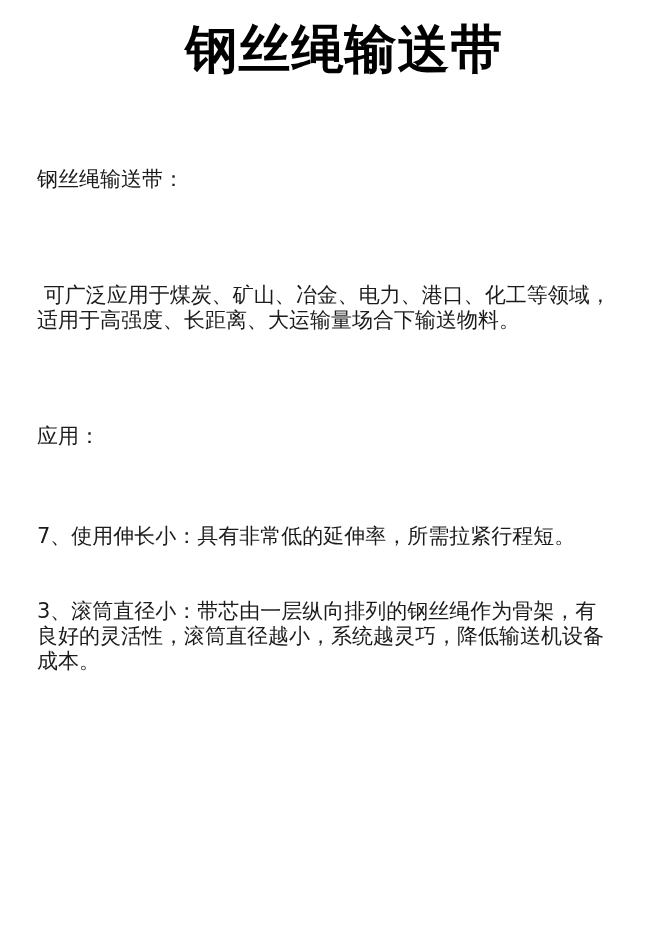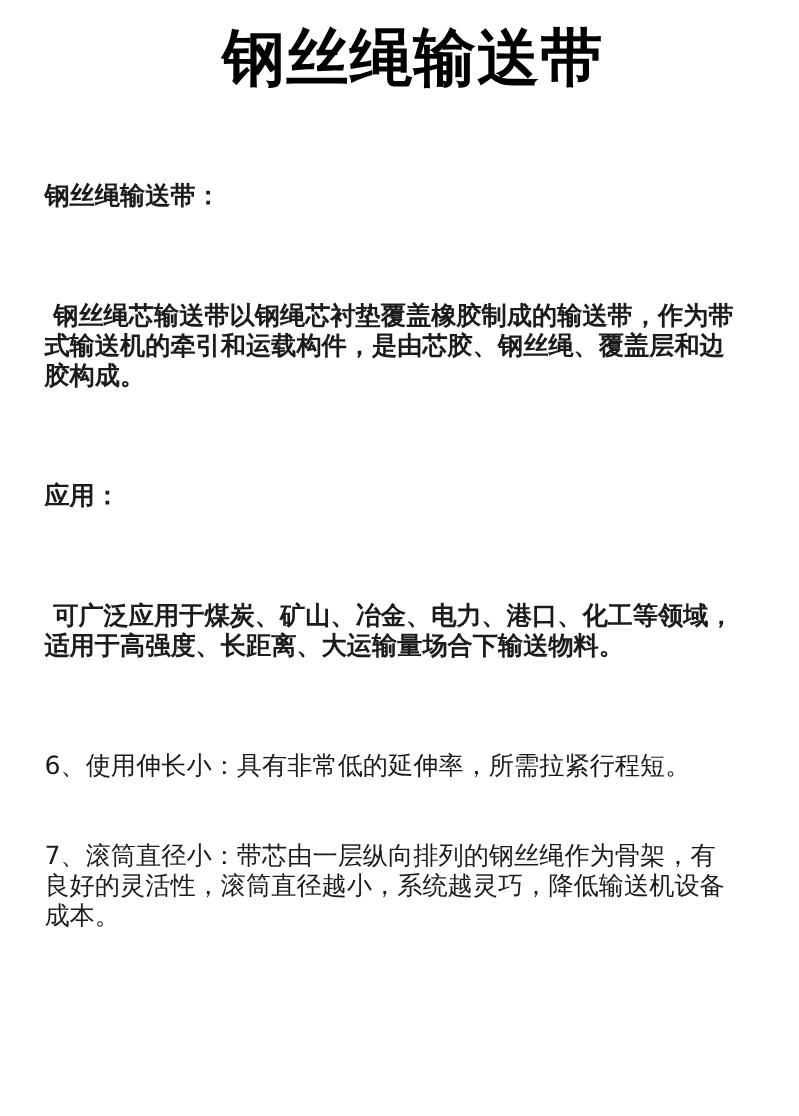--- a/index.html
+++ b/index.html
@@ -14,41 +14,38 @@
     text-align:center;
     font-size:52px;font-weight:bold;color:#000;
     letter-spacing:1px;
     padding-left:23px;
   }
   .content{
     margin:15px 20px 0 37px;
     font-size:21px;line-height:25px;
     white-space:pre-wrap;
   }
-  .content p{margin:0 0 25px 0;font-weight:bold;}
+  .content p{margin:16px 0 25px 0;}
   .content p.nogap{margin-bottom:0;}
   .feature{margin:0;}
 </style>
 </head>
 <body>
 
 <div>
 
   <h1 class="page-title">钢丝绳输送带</h1>
 
   <div class="content">
     <p>钢丝绳输送带：</p>
-    <p> 钢丝绳芯输送带以钢绳芯衬垫覆盖橡胶制成的输送带，作为带
-式输送机的牵引和运载构件，是由芯胶、钢丝绳、覆盖层和边
-胶构成。</p>
-    <p>应用：</p>
     <p> 可广泛应用于煤炭、矿山、冶金、电力、港口、化工等领域，
 适用于高强度、长距离、大运输量场合下输送物料。</p>
-    <div class="feature">6、使用伸长小：具有非常低的延伸率，所需拉紧行程短。</div>
-    <div class="feature">7、滚筒直径小：带芯由一层纵向排列的钢丝绳作为骨架，有
+    <p>应用：</p>
+    <div class="feature">7、使用伸长小：具有非常低的延伸率，所需拉紧行程短。</div>
+    <div class="feature">3、滚筒直径小：带芯由一层纵向排列的钢丝绳作为骨架，有
 良好的灵活性，滚筒直径越小，系统越灵巧，降低输送机设备
 成本。</div>
     
     
     
     
   </div>
 
 </div>
 

